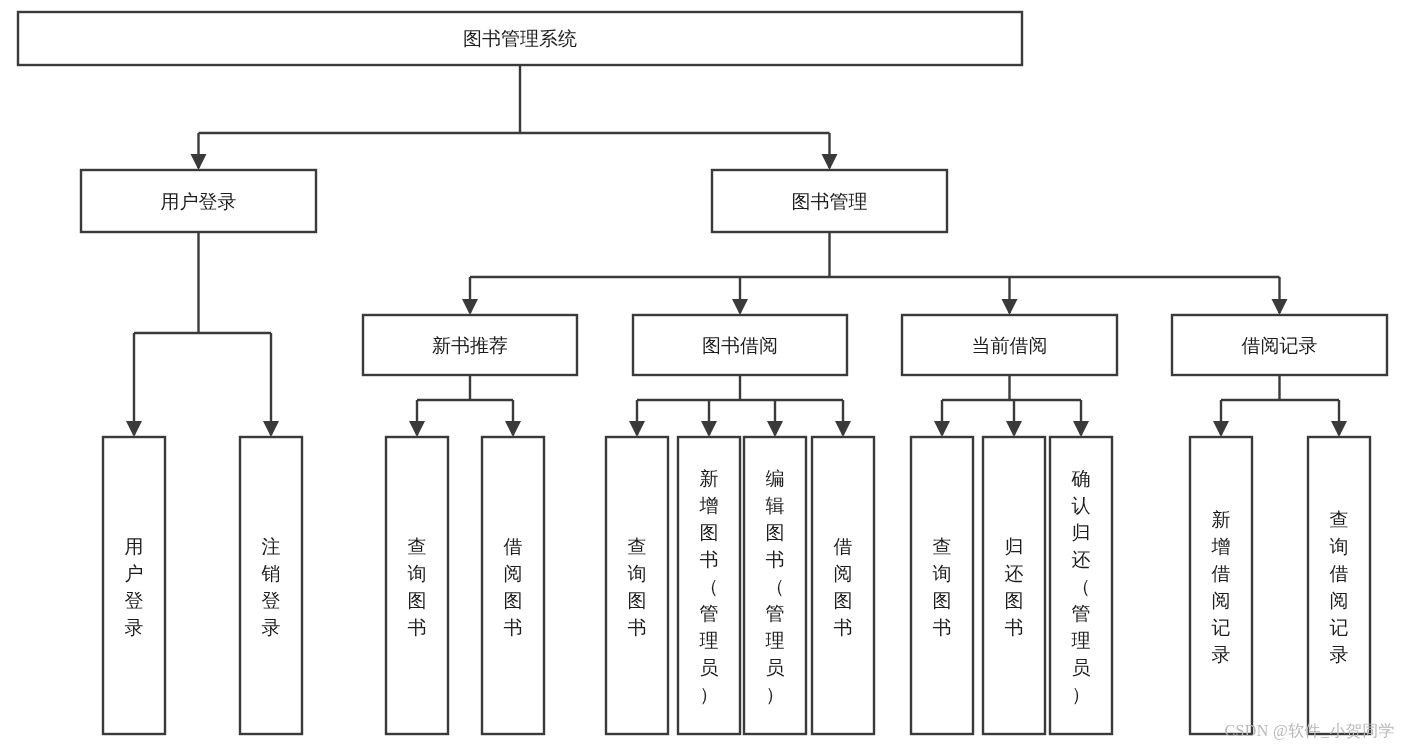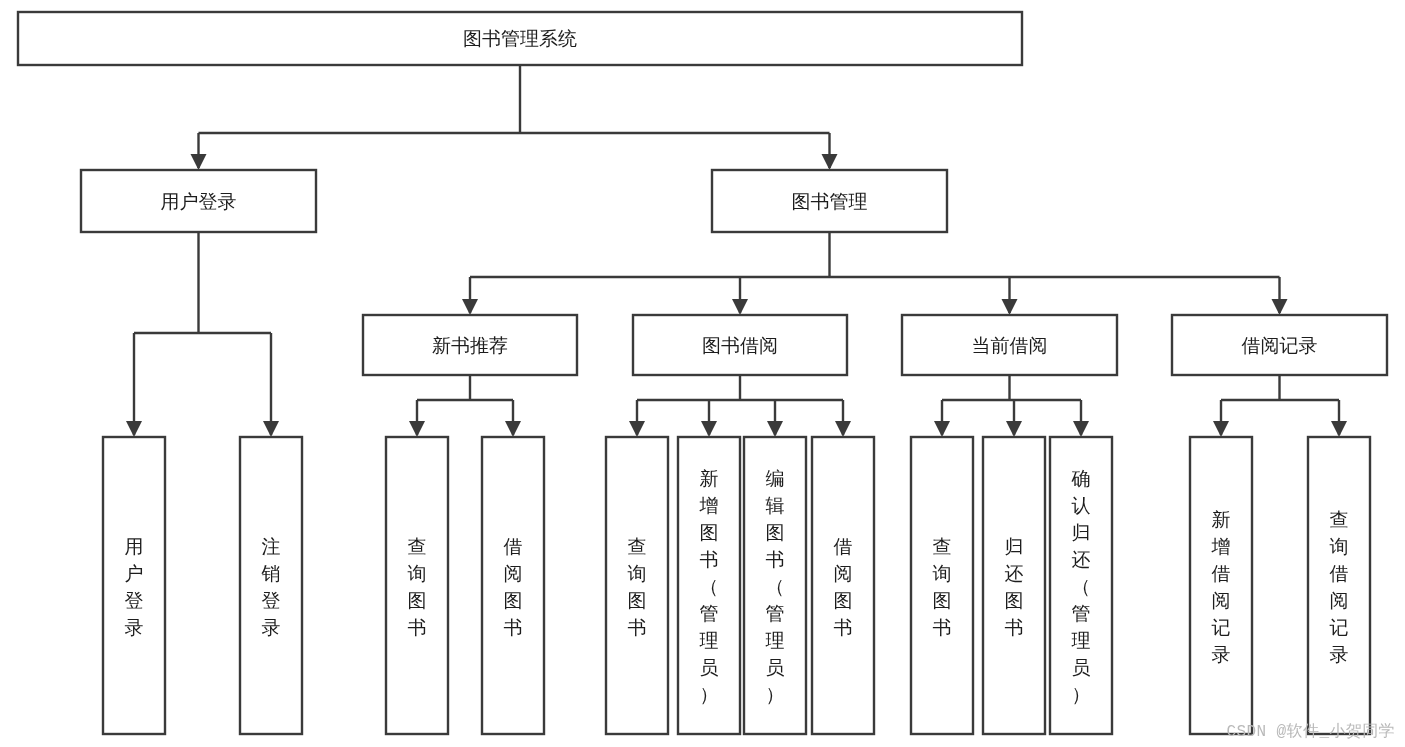--- a/index.html
+++ b/index.html
@@ -51,21 +51,21 @@
   .node-label-v {
     font-family: "DejaVu Sans", "Liberation Sans", sans-serif;
     font-size: 19px;
     fill: #1d1d1d;
     text-anchor: middle;
   }
   .watermark-text {
     position: absolute;
     right: 10px;
     bottom: 5px;
-    font-family: Liberation Mono, monospace;
+    font-family: Liberation Serif, serif;
     font-size: 16px;
     color: #b9b9b9;
     white-space: nowrap;
     letter-spacing: 0.4px;
     user-select: none;
   }
 </style>
 </head>
 <body>
 

